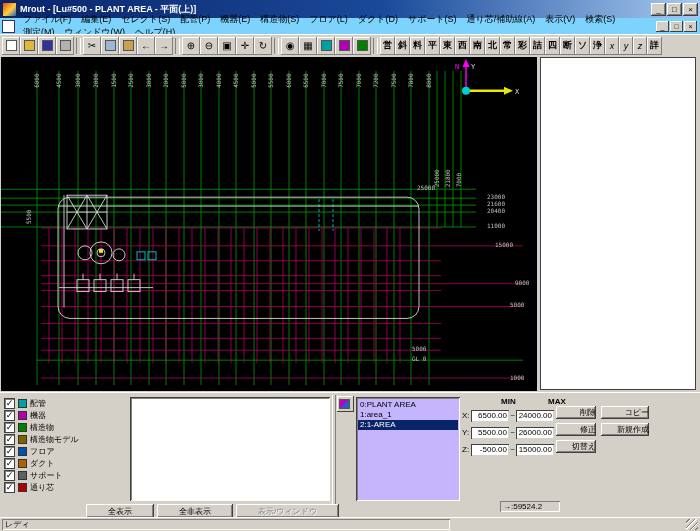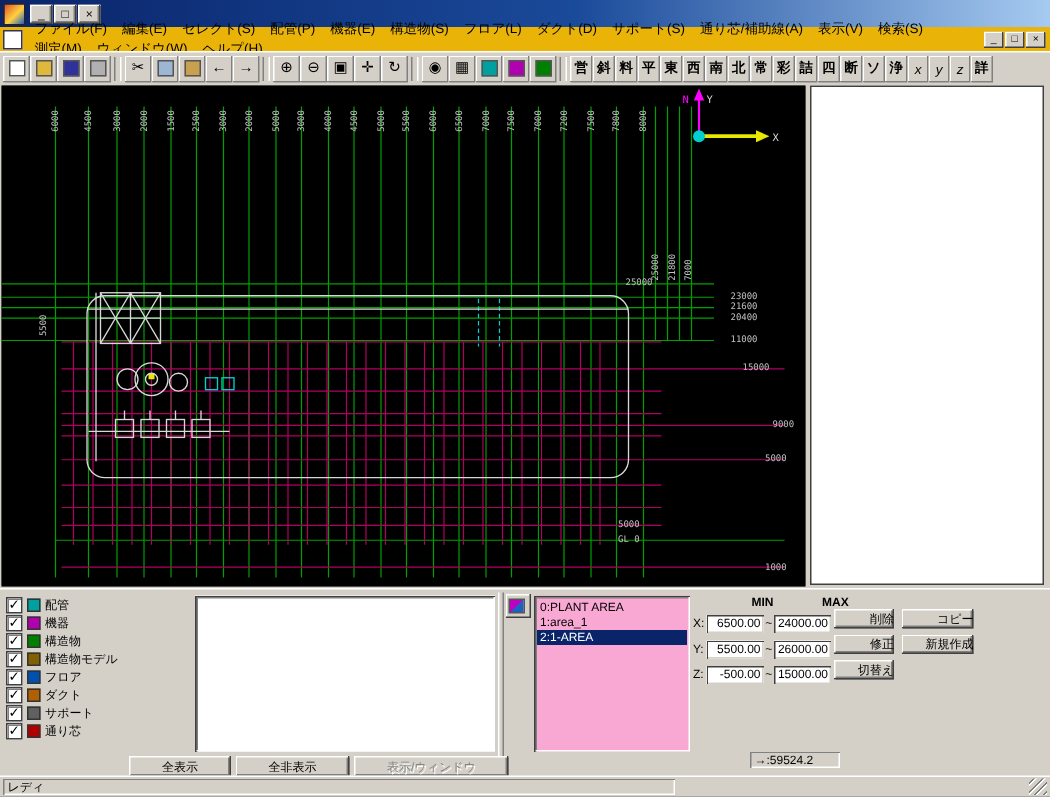--- a/index.html
+++ b/index.html
@@ -4,21 +4,21 @@
 <style>
   html,body{margin:0;padding:0;background:#808080;}
   .app{position:relative;width:700px;height:531px;background:#d4d0c8;font-family:"Liberation Sans",sans-serif;overflow:hidden;color:#000;}
   
   .titlebar{position:absolute;left:0;top:0;width:700px;height:18px;background:linear-gradient(90deg,#0a246a 0%,#1a4a9a 55%,#a6caf0 100%);display:flex;align-items:center;padding:0 2px;box-sizing:border-box;}
   .app-icon{width:13px;height:13px;background:linear-gradient(135deg,#e05020 0%,#ffd040 55%,#2060c0 100%);border:1px solid #223;margin-right:3px;flex:none;}
   .title-text{color:#fff;font-size:9px;font-weight:bold;white-space:nowrap;flex:1;overflow:hidden;}
   .win-btns{display:flex;gap:1px;}
   .wbtn{width:15px;height:13px;font-size:8px;line-height:11px;text-align:center;background:#d4d0c8;border:none;box-shadow:inset -1px -1px 0 #404040,inset 1px 1px 0 #fff,inset -2px -2px 0 #808080;padding:0;font-family:inherit;}
   
-  .menubar{position:absolute;left:0;top:18px;width:700px;height:16px;display:flex;align-items:center;font-size:9px;background:#eab308;}
+  .menubar{position:absolute;left:0;top:18px;width:700px;height:16px;display:flex;align-items:center;font-size:9px;background:#7dd3fc;}
   .doc-icon{width:11px;height:11px;margin:0 3px 0 2px;background:#fff;border:1px solid #335;flex:none;}
   .menu-item{padding:1px 5px;white-space:nowrap;}
   .child-btns{margin-left:auto;display:flex;gap:1px;padding-right:3px;}
   .cbtn{width:13px;height:11px;font-size:7px;line-height:9px;text-align:center;background:#d4d0c8;border:none;box-shadow:inset -1px -1px 0 #404040,inset 1px 1px 0 #fff;padding:0;font-family:inherit;}
   
   .toolbar{position:absolute;left:0;top:34px;width:700px;height:22px;display:flex;align-items:center;padding-left:2px;box-sizing:border-box;border-top:1px solid #fff;background:#d4d0c8;}
   .tbtn{width:18px;height:18px;flex:none;background:#d4d0c8;border:none;box-shadow:inset -1px -1px 0 #808080,inset 1px 1px 0 #fff;padding:0;margin:0;display:flex;align-items:center;justify-content:center;font-family:inherit;}
   .tic{width:11px;height:11px;display:block;border:1px solid #555;box-sizing:border-box;}
   .tg{font-size:10px;line-height:1;}
   .tbtn.kanji{width:15px;font-size:9px;font-weight:bold;}
@@ -31,21 +31,21 @@
   .bottom{position:absolute;left:0;top:392px;width:700px;height:125px;background:#d4d0c8;border-top:1px solid #fff;}
   #layers{position:absolute;left:4px;top:4px;}
   .layer-row{height:12px;display:flex;align-items:center;font-size:8px;}
   .cbx{width:9px;height:9px;background:#fff;border:1px solid #404040;box-shadow:inset 1px 1px 0 #808080;font-size:9px;line-height:8px;text-align:center;margin-right:3px;flex:none;}
   .licon{width:9px;height:9px;border:1px solid #333;margin-right:3px;flex:none;box-sizing:border-box;}
   .llabel{white-space:nowrap;}
   .mid-list{position:absolute;left:130px;top:4px;width:200px;height:104px;background:#fff;box-shadow:inset 1px 1px 0 #404040,inset -1px -1px 0 #fff,inset 2px 2px 0 #808080;}
   .vsplit{position:absolute;left:332px;top:2px;width:2px;height:121px;border-left:1px solid #fff;border-right:1px solid #808080;}
   .area-tool{position:absolute;left:337px;top:3px;width:17px;height:16px;background:#d4d0c8;border:none;box-shadow:inset -1px -1px 0 #404040,inset 1px 1px 0 #fff;padding:2px;}
   .area-tool .tic{width:11px;height:10px;background:linear-gradient(135deg,#c000c0 50%,#2060c0 50%);}
-  .area-list{position:absolute;left:356px;top:4px;width:104px;height:104px;background:#f9a8d4;box-shadow:inset 1px 1px 0 #404040,inset -1px -1px 0 #fff,inset 2px 2px 0 #808080;font-size:8px;padding:3px 2px;box-sizing:border-box;overflow:hidden;}
+  .area-list{position:absolute;left:356px;top:4px;width:104px;height:104px;background:#c4b5fd;box-shadow:inset 1px 1px 0 #404040,inset -1px -1px 0 #fff,inset 2px 2px 0 #808080;font-size:8px;padding:3px 2px;box-sizing:border-box;overflow:hidden;}
   .aitem{height:10px;line-height:10px;padding-left:2px;white-space:nowrap;}
   .aitem.sel{background:#0a246a;color:#fff;}
   .mmhead{position:absolute;top:4px;font-size:8px;font-weight:bold;margin-left:17px;}
   #min-head{left:484px;} #max-head{left:531px;}
   #range-rows{position:absolute;left:462px;top:14px;}
   .rrow{display:flex;align-items:center;height:17px;}
   .rax{width:9px;font-size:8px;flex:none;}
   .field{width:34px;height:12px;font-size:8px;text-align:right;background:#ffffff;border:none;box-shadow:inset 1px 1px 0 #404040,inset -1px -1px 0 #d4d0c8;padding:0 2px;font-family:inherit;flex:none;}
   .rtl{width:7px;text-align:center;font-size:8px;flex:none;}
   #area-btns-1{position:absolute;left:556px;top:13px;display:flex;flex-direction:column;gap:4px;}
@@ -61,20 +61,21 @@
   #status-ready{width:448px;}
   .grip{margin-left:auto;width:12px;height:11px;background:repeating-linear-gradient(135deg,#d4d0c8 0 2px,#808080 2px 3px,#fff 3px 4px);}
 </style>
 </head>
 <body>
 
 <div class="app">
 
   <div class="titlebar">
     <span class="app-icon"></span>
+    <span class="title-text">Mrout - [Lu#500 - PLANT AREA - 平面(上)]</span>
     <span class="win-btns">
       <button class="wbtn">_</button>
       <button class="wbtn">□</button>
       <button class="wbtn">×</button>
     </span>
   </div>
 
   <div class="menubar">
     <span class="doc-icon"></span>
     <span id="menu-items"><span class="menu-item">ファイル(F)</span><span class="menu-item">編集(E)</span><span class="menu-item">セレクト(S)</span><span class="menu-item">配管(P)</span><span class="menu-item">機器(E)</span><span class="menu-item">構造物(S)</span><span class="menu-item">フロア(L)</span><span class="menu-item">ダクト(D)</span><span class="menu-item">サポート(S)</span><span class="menu-item">通り芯/補助線(A)</span><span class="menu-item">表示(V)</span><span class="menu-item">検索(S)</span><span class="menu-item">測定(M)</span><span class="menu-item">ウィンドウ(W)</span><span class="menu-item">ヘルプ(H)</span></span>

